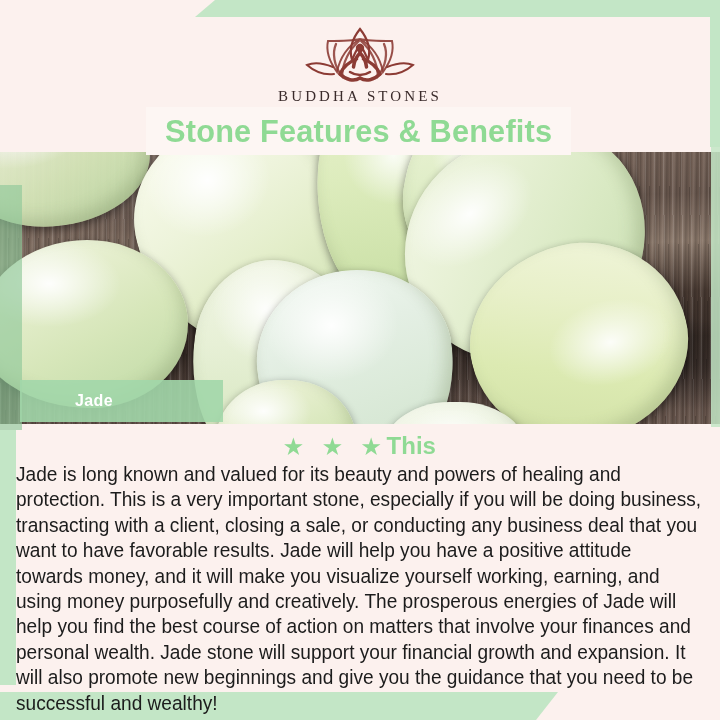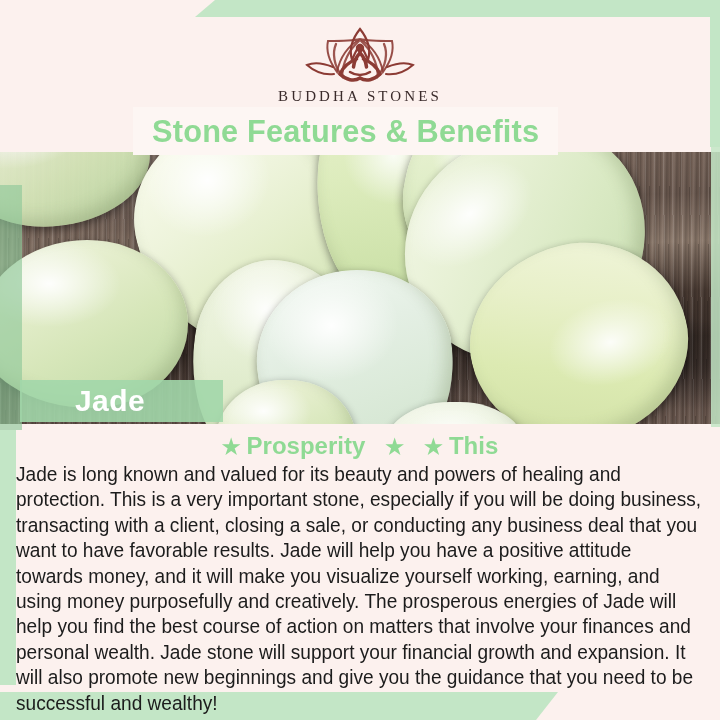--- a/index.html
+++ b/index.html
@@ -50,21 +50,21 @@
   .logo-wrap{ display:flex; flex-direction:column; align-items:center; }
   .logo-mark{ width:120px; height:62px; }
   .brand-name{
     font-family:"Liberation Serif", serif;
     font-size:15px; letter-spacing:3.1px; color:#3a2b2b;
     margin-top:2px; white-space:nowrap;
   }
 
   
   .title-band{
-    position:absolute; top:107px; left:133px; width:425px; height:48px;
+    position:absolute; top:107px; left:146px; width:425px; height:48px;
     background:#fdf6f3; z-index:6;
     display:flex; align-items:center; justify-content:center;
   }
   .title-text{
     font-family:"Liberation Sans Narrow","Liberation Sans", sans-serif;
     font-weight:bold; font-size:32px; color:#8fda94;
     letter-spacing:.2px; white-space:nowrap;
     transform:scaleX(.96); transform-origin:center;
   }
 
@@ -142,21 +142,21 @@
   .s11{ left:-40px; top:-56px; width:190px; height:130px; border-radius:50%/48%;
        transform:rotate(-8deg); opacity:.95;}
 
   
   .jade-band{
     position:absolute; top:380px; left:20px; width:203px; height:42px;
     background:rgba(162,215,170,.9); z-index:6;
     display:flex; align-items:center;
   }
   .jade-label{
-    color:#ffffff; font-weight:bold; font-size:30px;
+    color:#ffffff; font-weight:bold; font-size:16px;
     margin-left:55px; letter-spacing:.4px;
   }
 
   
   .benefits{
     position:absolute; top:430px; left:0; width:720px; height:32px;
     z-index:6; display:flex; align-items:center; justify-content:center;
     gap:20px;
   }
   .benefit{
@@ -243,21 +243,20 @@
   <div class="stone s10"></div>
 </div>
 
 <div class="jade-band">
   <span class="jade-label">Jade</span>
 </div>
 
 <div class="benefits">
   <span class="benefit">
     <span class="star">★</span>
-    <span>Prosperity</span>
   </span>
   <span class="benefit">
     <span class="star">★</span>
   </span>
   <span class="benefit">
     <span class="star">★</span>
     <span>This</span>
   </span>
 </div>
 

